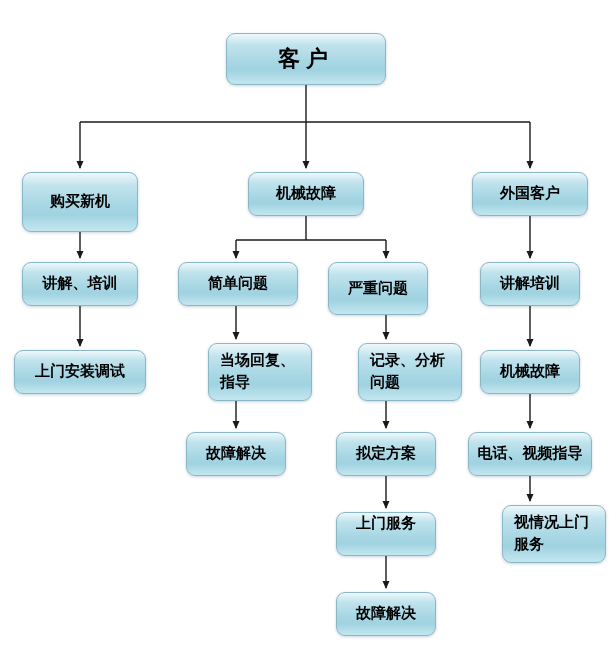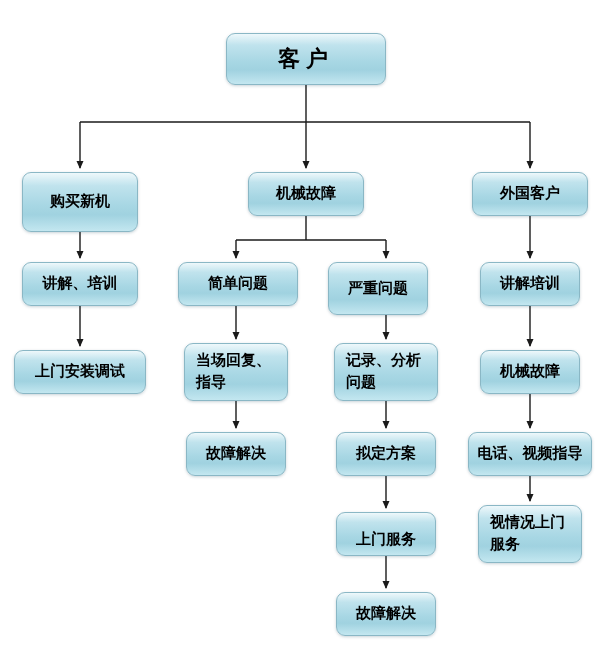--- a/index.html
+++ b/index.html
@@ -25,28 +25,29 @@
     background: linear-gradient(180deg, #eef8fb 0%, #c0e3ed 22%, #a8d7e4 55%, #a0d2e0 72%, #c3e7f0 100%);
     box-shadow: 0 1px 3px rgba(40,80,100,0.25);
     display: flex;
     align-items: center;
     justify-content: center;
     text-align: center;
     color: #000000;
     font-weight: bold;
     font-size: 15px;
     line-height: 1.45;
-    padding: 4px 8px;
+    padding: 20px 8px;
   }
   .node.title-node { font-size: 22px; letter-spacing: 6px; }
   .node.wrap {
     justify-content: flex-start;
     text-align: left;
     padding-left: 11px;
     padding-right: 6px;
+    margin-left: 24px;
   }
 </style>
 </head>
 <body>
 
 <div class="canvas">
 
   <svg class="connectors" width="616" height="662" viewBox="0 0 616 662" xmlns="http://www.w3.org/2000/svg">
     <defs>
       <marker id="arrow" markerWidth="9" markerHeight="8" refX="7" refY="3.5" orient="auto" markerUnits="userSpaceOnUse">

